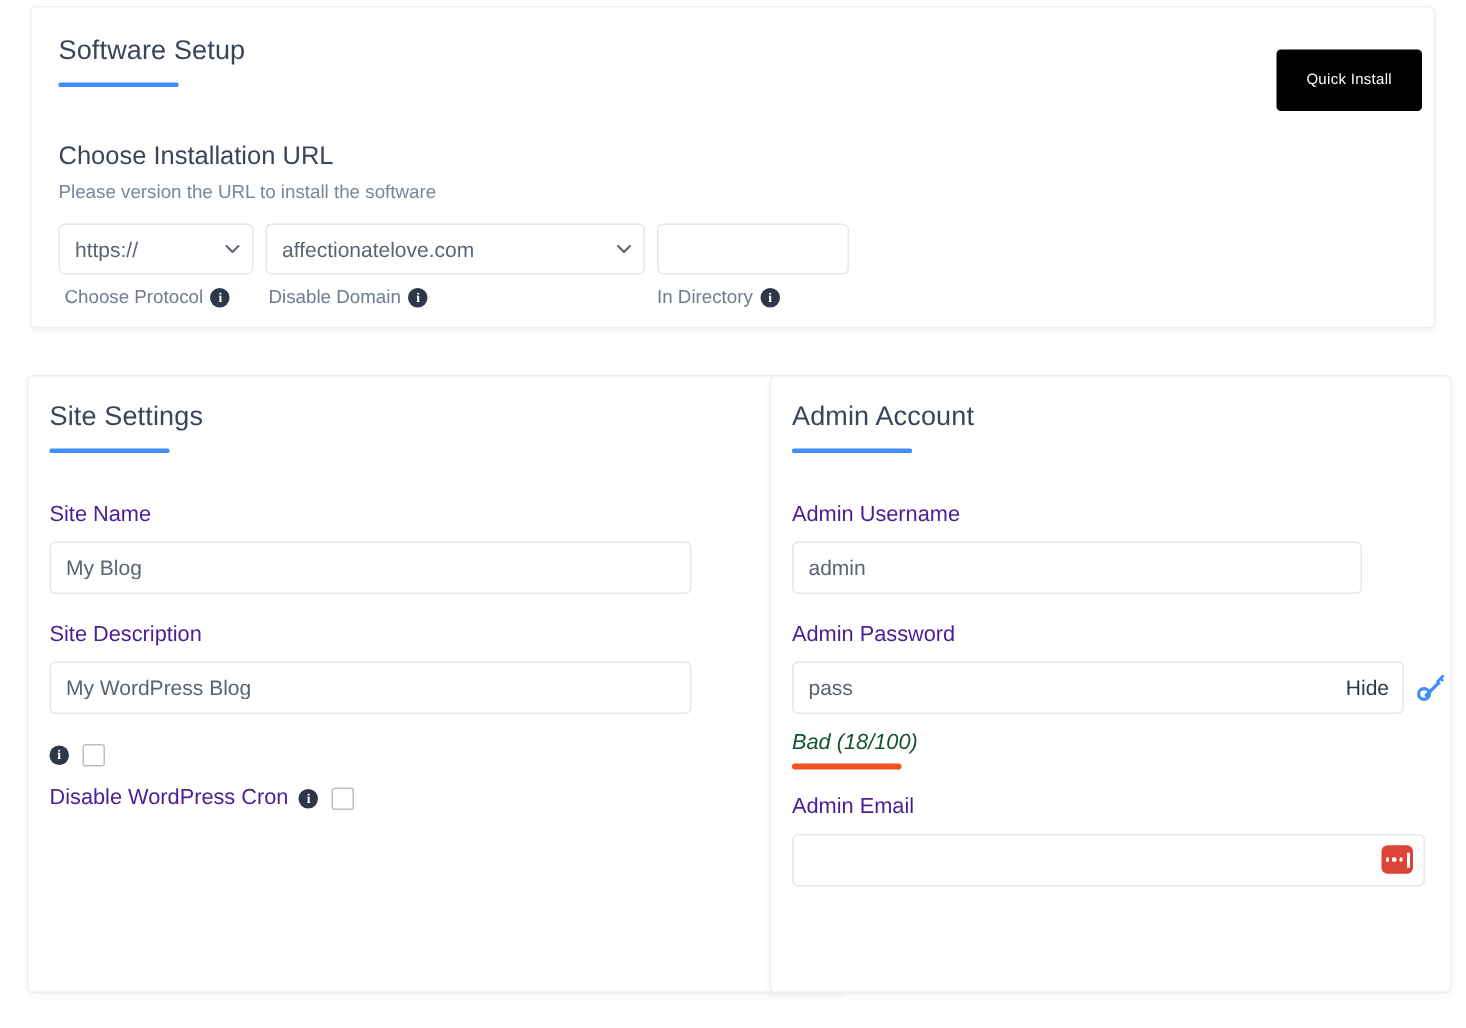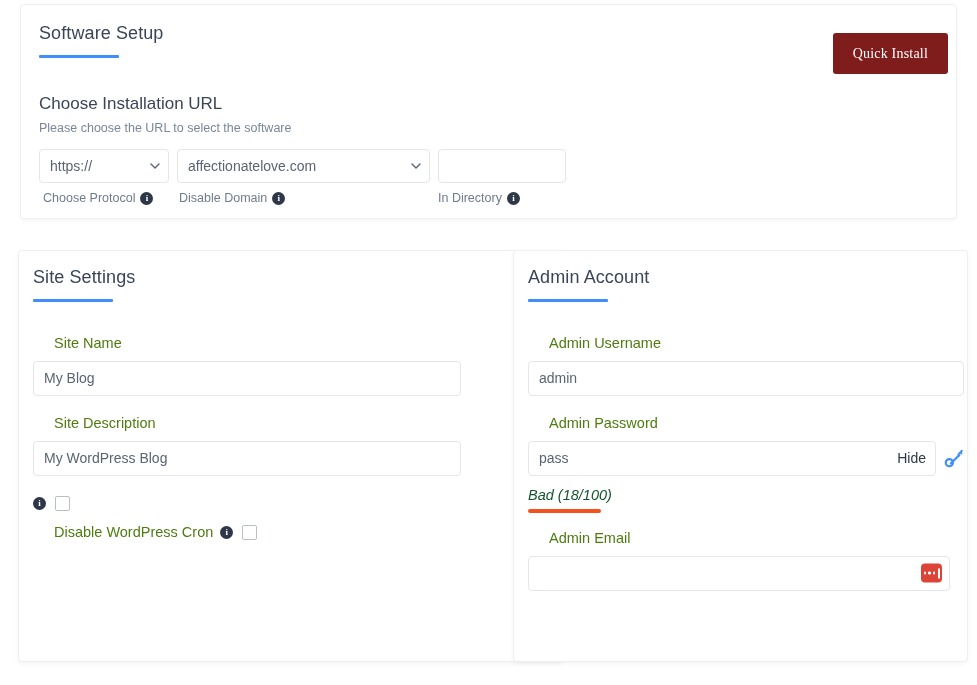--- a/index.html
+++ b/index.html
@@ -76,23 +76,22 @@
     line-height: 1.3;
   }
   .group-sub {
     font-size: 12.5px;
     color: #7a8699;
     line-height: 1.3;
     margin-top: 5px;
   }
   .field-label {
     font-size: 14.5px;
-    color: #4d7c0f;
+    color: #4c1d95;
     line-height: 1.3;
-    margin-left: 21px;
   }
   .under-label {
     font-size: 12.5px;
     color: #6f7b8e;
     display: inline-flex;
     align-items: center;
     gap: 5px;
     white-space: nowrap;
   }
 
@@ -142,26 +141,26 @@
     pointer-events: none;
     width: 10px;
     height: 6px;
   }
 
   
   #quick-install-button {
     position: absolute;
     right: 8px;
     top: 28px;
-    background: #7f1d1d;
+    background: #000000;
     color: #ffffff;
     border: none;
     border-radius: 3px;
-    font-family: Liberation Serif, serif;
-    font-size: 14px;
+    font-family: Liberation Sans, sans-serif;
+    font-size: 10px;
     height: 41px;
     padding: 0 20px;
     cursor: pointer;
     letter-spacing: .2px;
   }
 
   
   .cbrow {
     display: flex;
     align-items: center;
@@ -265,21 +264,21 @@
 
     <div style="position:absolute;left:18px;top:18px;">
       <div class="section-head">Software Setup</div>
       <div class="head-rule"></div>
     </div>
 
     <button id="quick-install-button">Quick Install</button>
 
     <div style="position:absolute;left:18px;top:88px;width:540px;">
       <div class="group-title">Choose Installation URL</div>
-      <div class="group-sub">Please choose the URL to select the software</div>
+      <div class="group-sub">Please version the URL to install the software</div>
 
       <div style="display:flex;align-items:flex-start;gap:8px;margin-top:13px;">
 
         <div style="width:130px;">
           <div class="sel-wrap" style="width:130px;">
             <select class="sel">
               <option>https://</option>
             </select>
             <svg class="chev" viewBox="0 0 10 6">
               <path d="M1 1 L5 5 L9 1" fill="none" stroke="#5a6472" stroke-width="1.4" stroke-linecap="round" stroke-linejoin="round"></path>
@@ -352,21 +351,21 @@
   <div class="card" id="card-admin-account">
     <div style="position:absolute;left:14px;top:16px;">
       <div class="section-head">Admin Account</div>
       <div class="head-rule"></div>
     </div>
 
     <div style="position:absolute;left:14px;top:83px;width:428px;">
 
       <div>
         <div class="field-label">Admin Username</div>
-        <input class="inp" type="text" style="margin-top: 8px; height: 35px; width: 436px;" value="admin">
+        <input class="inp" type="text" style="margin-top: 8px; height: 35px; width: 380px;" value="admin">
       </div>
 
       <div style="margin-top:18px;">
         <div class="field-label">Admin Password</div>
         <div class="pw-wrap" style="margin-top:8px;">
           <input class="inp" type="text" style="height: 35px;" value="pass">
           <button id="password-hide-toggle">Hide</button>
           <svg id="password-generate-key-icon" viewBox="0 0 24 24">
             <path d="M21.5 3.3 L18.3 6.5 M19.6 5.2 L21 6.6 M17.2 7.6 L18.6 9.0" stroke="#3f8efc" stroke-width="2.2" stroke-linecap="round" fill="none"></path>
             <path d="M8.2 18.6 L17.2 9.6" stroke="#3f8efc" stroke-width="2.6" stroke-linecap="round" fill="none"></path>

